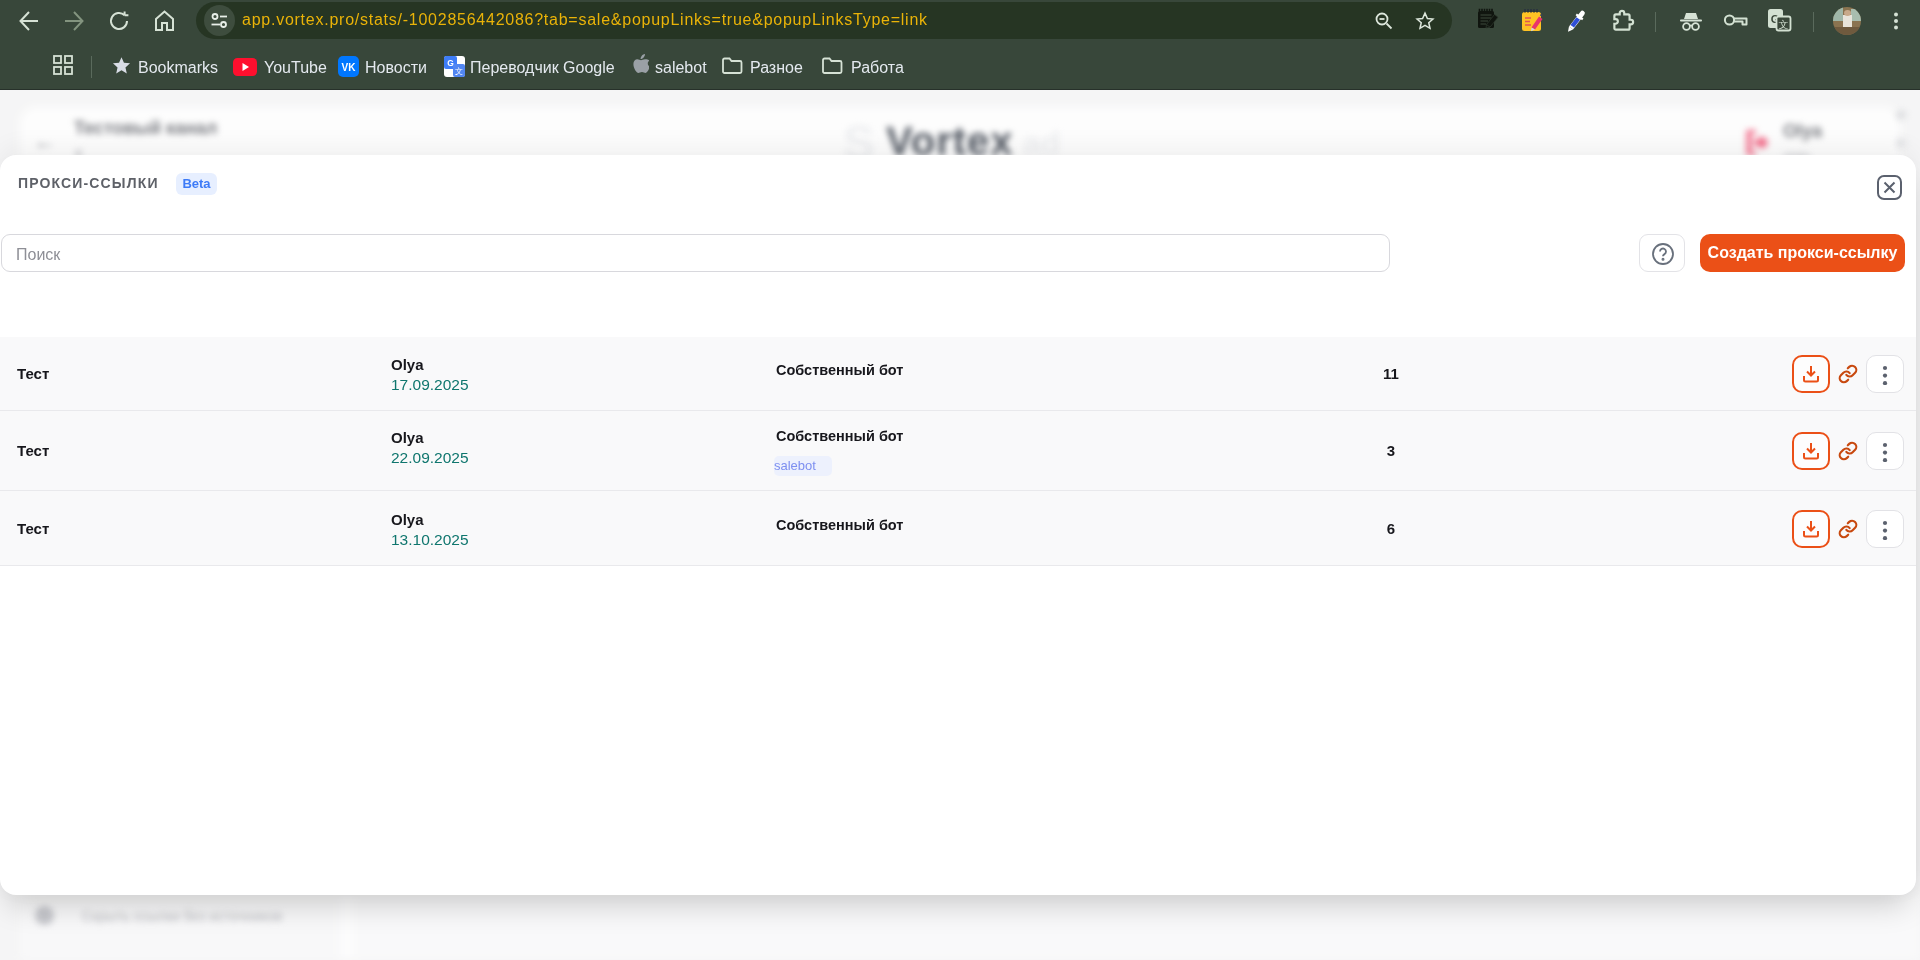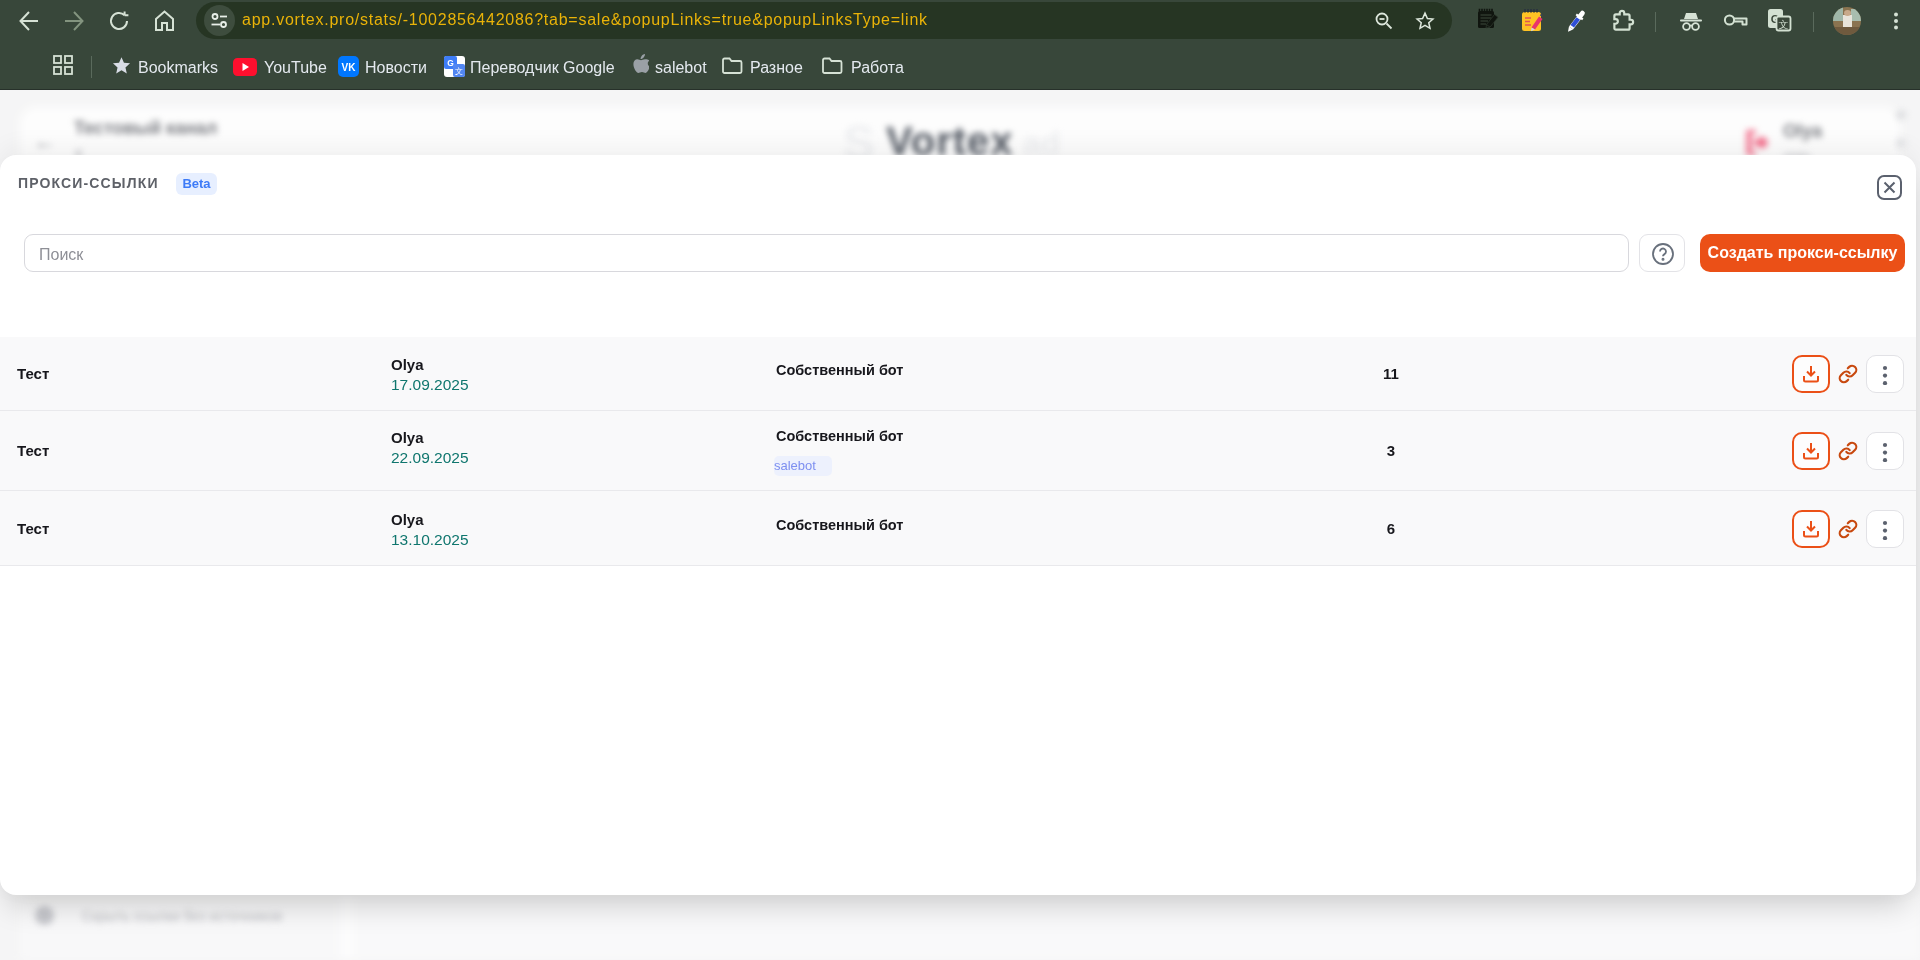--- a/index.html
+++ b/index.html
@@ -44,21 +44,21 @@
 
   
   #modal { position:absolute; left:0; top:65px; width:1916px; height:740px; background:#fff;
            border-radius:16px; box-shadow:0 18px 30px -8px rgba(0,0,0,0.18), 0 -8px 24px rgba(0,0,0,0.05); }
   .mtitle { position:absolute; left:18px; top:20px; font-size:14px; font-weight:bold; color:#5e6168; letter-spacing:1.15px; white-space:nowrap; }
   .beta { position:absolute; left:176px; top:18px; width:41px; height:22px; background:#e7efff; border-radius:6px;
           color:#3d7bf7; font-size:13px; font-weight:bold; text-align:center; line-height:22px; }
   .closebtn { position:absolute; left:1877px; top:20px; width:25px; height:25px; border:2px solid #5b616e; border-radius:7px; }
   .closebtn svg { position:absolute; left:4px; top:4px; }
 
-  .searchbox { position:absolute; left:24px; top:79px; width:1605px; height:38px; border:1px solid #d8d8dd; border-radius:9px; background:#fff; }
+  .searchbox { position:absolute; left:1px; top:79px; width:1389px; height:38px; border:1px solid #d8d8dd; border-radius:9px; background:#fff; }
   .searchbox span { position:absolute; left:14px; top:11px; font-size:16px; color:#8e8f96; }
   .helpbtn { position:absolute; left:1639px; top:79px; width:46px; height:38px; border:1px solid #e3e3e7; border-radius:9px; background:#fff; }
   .createbtn { position:absolute; left:1700px; top:79px; width:205px; height:38px; background:#eb5017; border-radius:10px;
                color:#fff; font-size:16px; font-weight:bold; text-align:center; line-height:38px; }
 
   .thead { position:absolute; left:0; top:133px; width:1916px; height:49px; background:#f3f2f4; }
   .thead .sep { position:absolute; top:0; width:1px; height:49px; background:#e0dfe3; }
   .thead .h { position:absolute; top:16px; font-size:14px; font-weight:bold; color:#121215; }
 
   .trow { position:absolute; left:0; width:1916px; background:#f9f9fa; border-bottom:1px solid #e9e9ec; }

